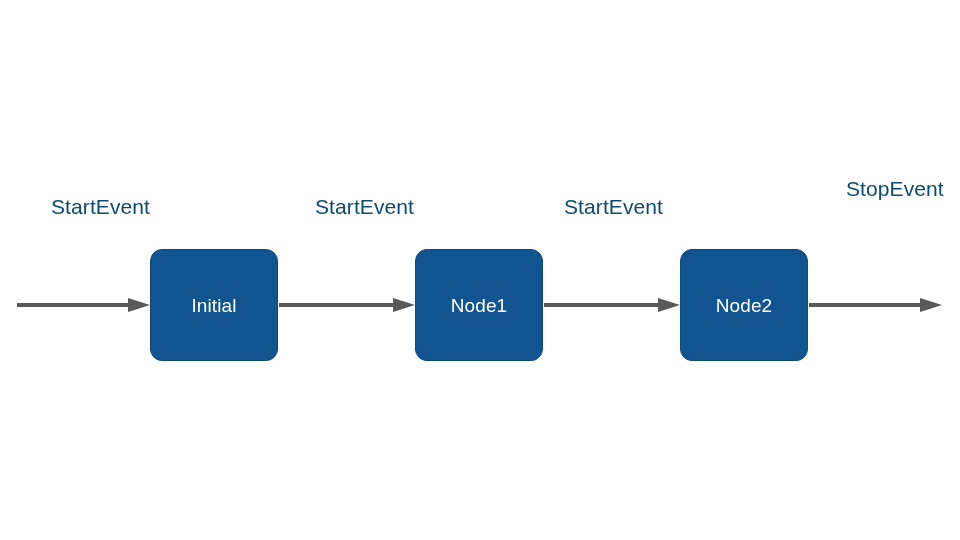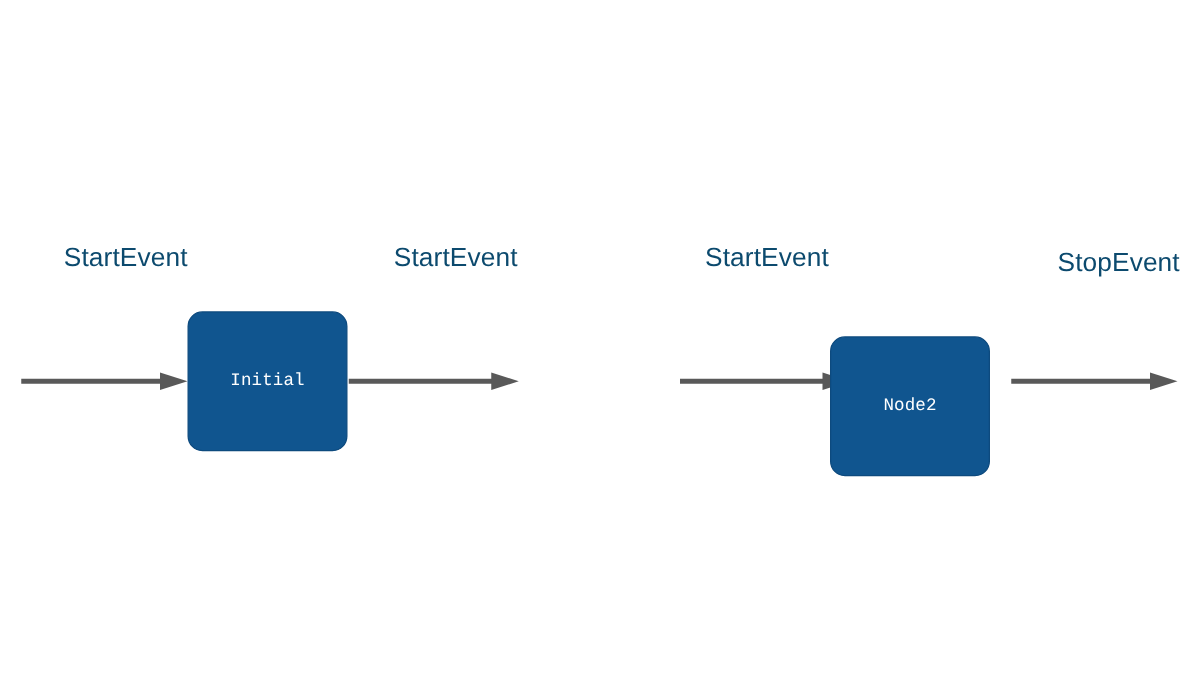--- a/index.html
+++ b/index.html
@@ -35,26 +35,25 @@
     height: 112px;
     background: #10558f;
     border: 1px solid #0d4a7e;
     border-radius: 12px;
     box-sizing: border-box;
     display: flex;
     align-items: center;
     justify-content: center;
   }
   .state-node-label {
-    font-size: 14px;
+    font-size: 19px;
     line-height: 21px;
     color: #ffffff;
     white-space: nowrap;
     letter-spacing: 0.1px;
-    font-family: Liberation Mono, monospace;
   }
   .flow-arrow {
     position: absolute;
     height: 16px;
     overflow: visible;
   }
   .flow-arrow svg {
     display: block;
     overflow: visible;
   }
@@ -63,21 +62,21 @@
 <body>
 
 <div id="diagram-canvas">
 
   <div class="transition-label" style="left:27px; top:196px;">StartEvent</div>
 
   <div class="transition-label" style="left:291px; top:196px;">StartEvent</div>
 
   <div class="transition-label" style="left:540px; top:196px;">StartEvent</div>
 
-  <div class="transition-label" style="left:822px; top:200px;">StopEvent</div>
+  <div class="transition-label" style="left:822px; top:178px;">StopEvent</div>
 
   <div class="flow-arrow" style="left:17px; top:297px; width:133px;">
     <svg width="133" height="16" viewBox="0 0 133 16">
       <line x1="0" y1="8" x2="113" y2="8" stroke="#595959" stroke-width="4"></line>
       <polygon points="111,1 133,8 111,15" fill="#595959"></polygon>
     </svg>
   </div>
 
   <div class="flow-arrow" style="left:279px; top:297px; width:136px;">
     <svg width="136" height="16" viewBox="0 0 136 16">
@@ -97,18 +96,21 @@
     <svg width="133" height="16" viewBox="0 0 133 16">
       <line x1="0" y1="8" x2="113" y2="8" stroke="#595959" stroke-width="4"></line>
       <polygon points="111,1 133,8 111,15" fill="#595959"></polygon>
     </svg>
   </div>
 
   <div class="state-node" style="left:150px; top:249px;">
     <span class="state-node-label">Initial</span>
   </div>
 
+  <div class="state-node" style="left:415px; top:249px;">
+    <span class="state-node-label">Node1</span>
+  </div>
 
-  <div class="state-node" style="left:664px; top:249px;margin-top:20px;">
+  <div class="state-node" style="left:680px; top:249px;">
     <span class="state-node-label">Node2</span>
   </div>
 
 </div>
 
 </body></html>

